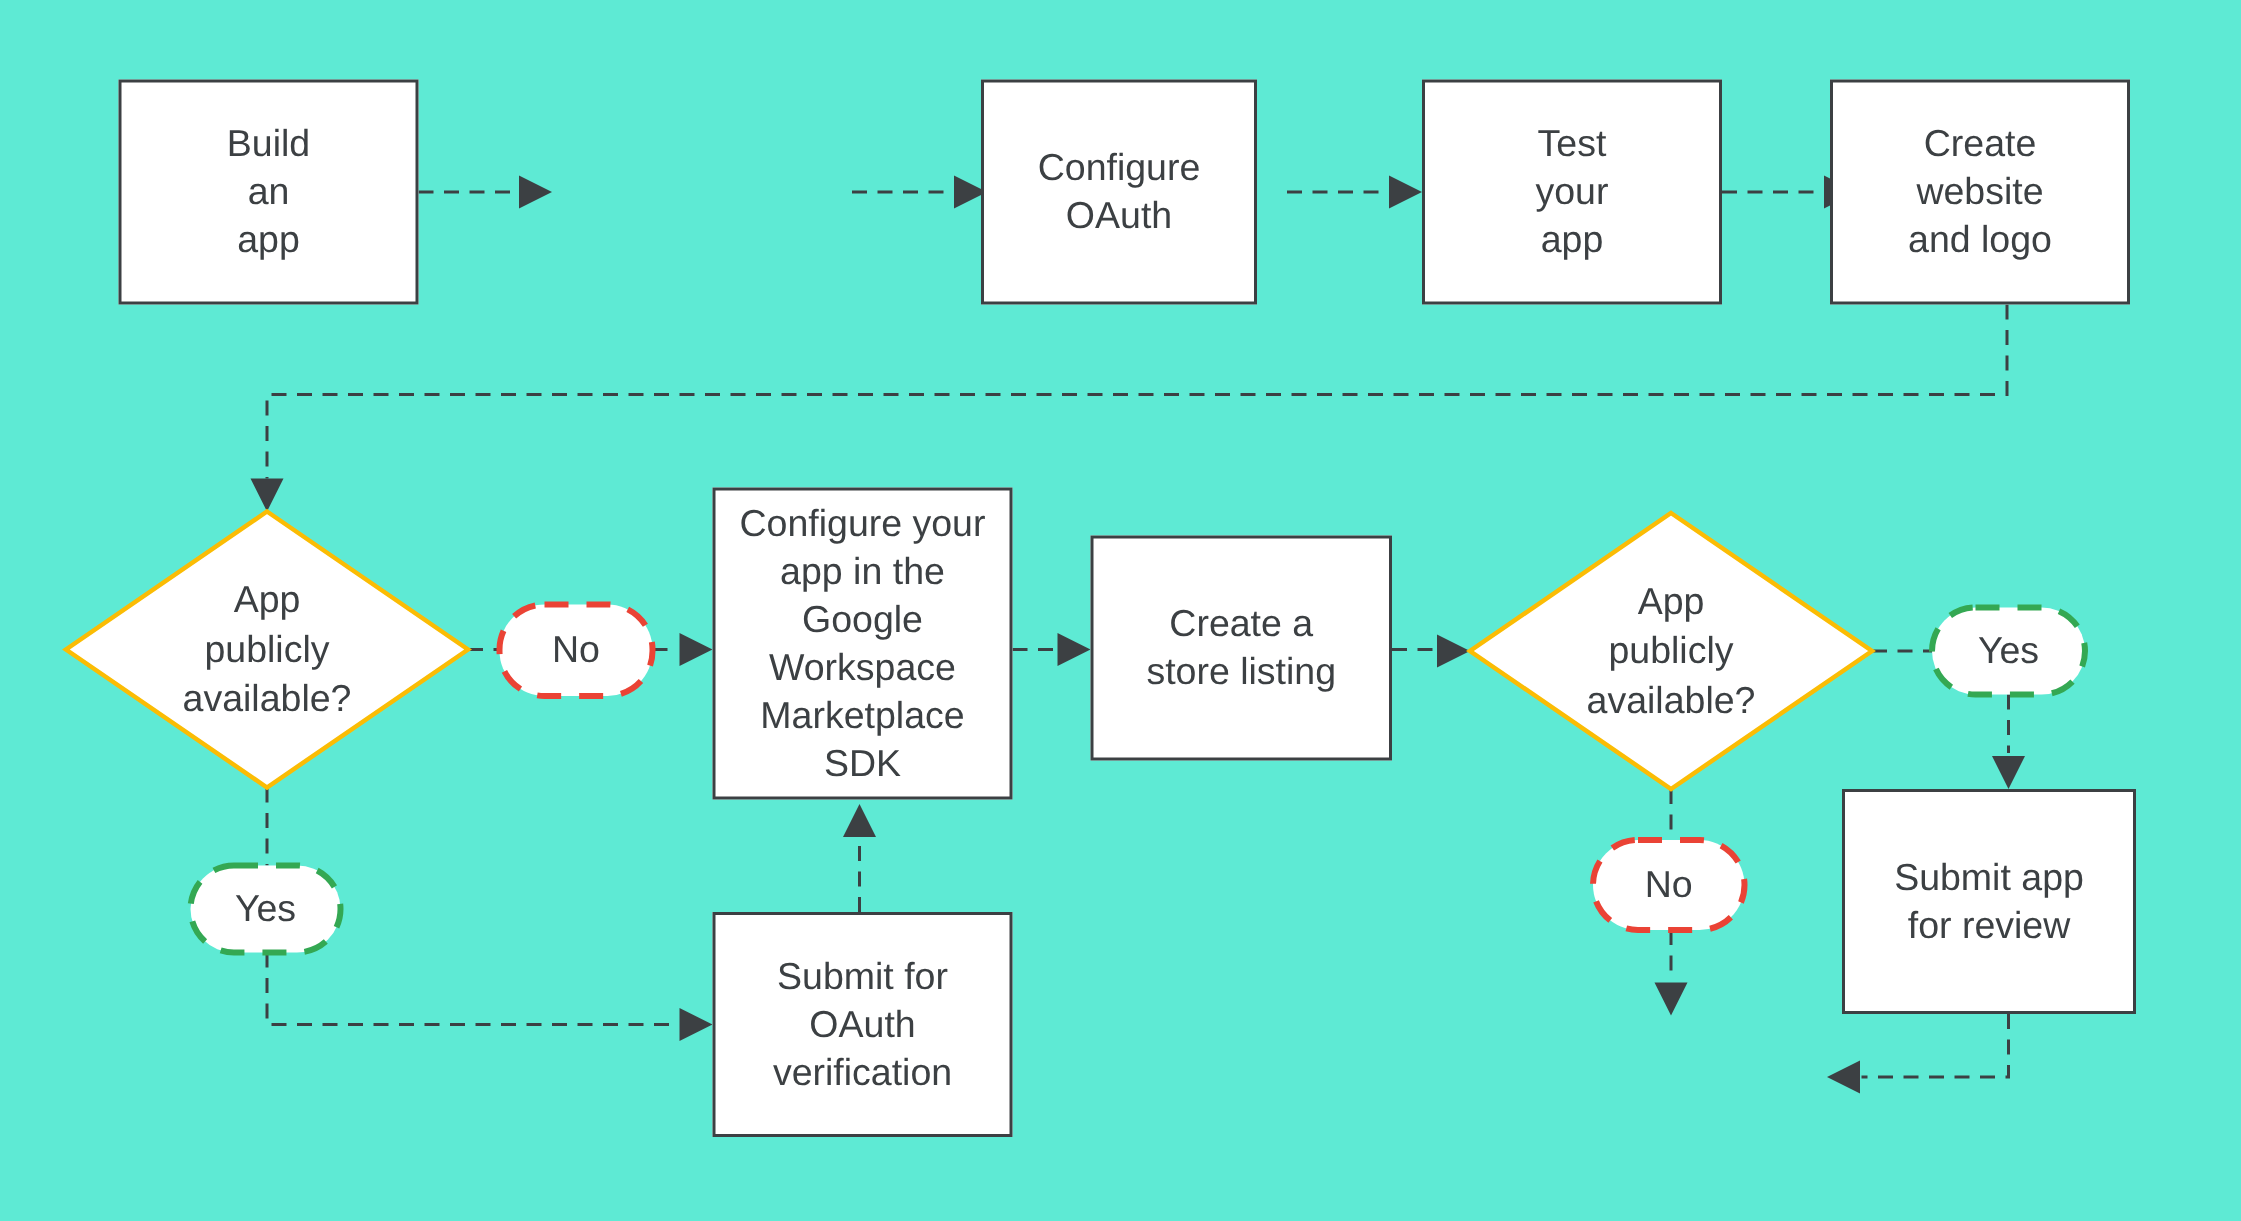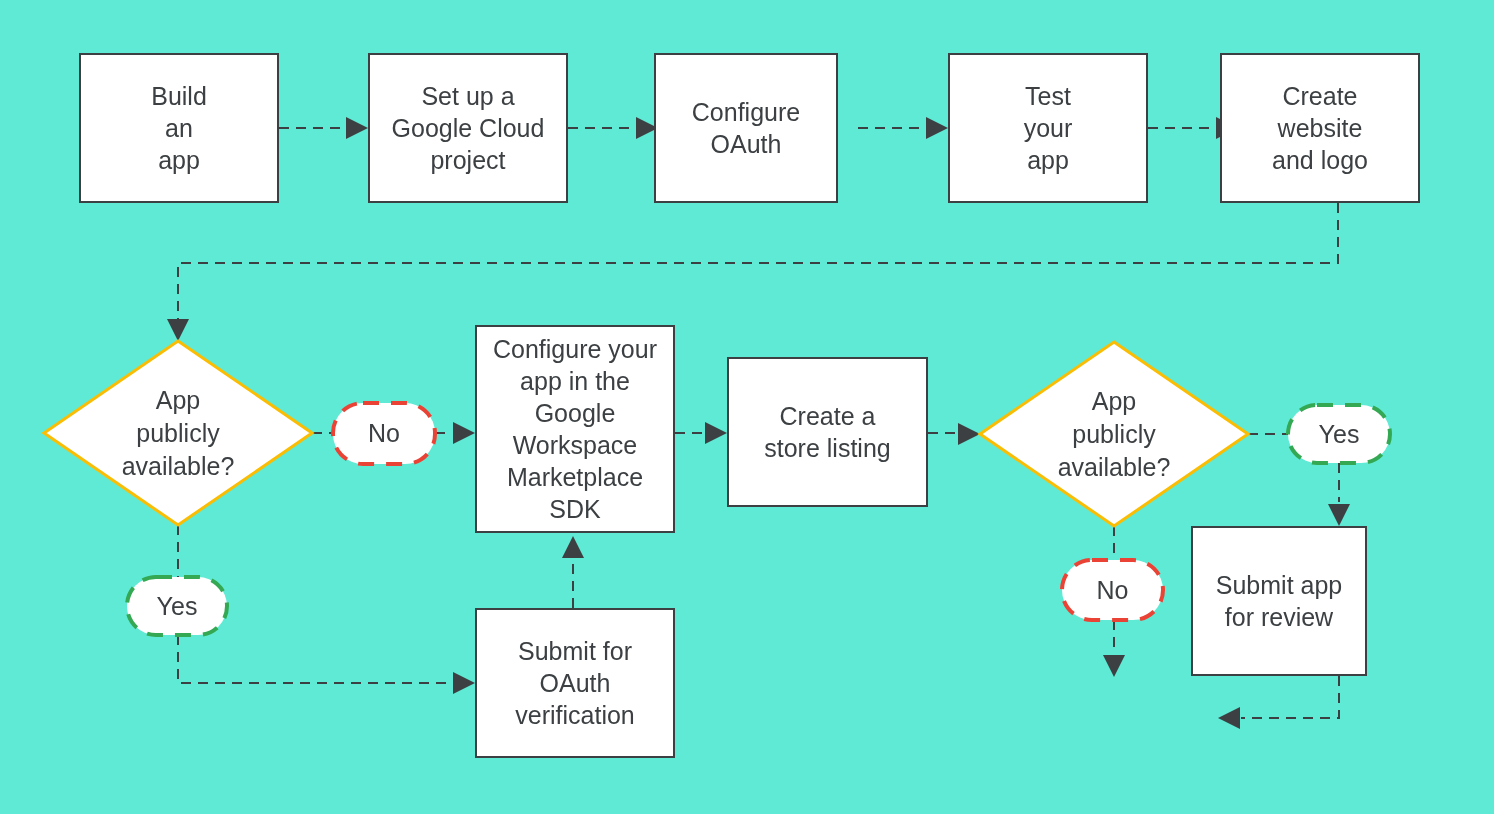--- a/index.html
+++ b/index.html
@@ -73,43 +73,40 @@
 
     <rect class="oval no" x="333" y="403" width="102" height="61" rx="30"></rect>
     <rect class="oval yes" x="127" y="577" width="100" height="58" rx="29"></rect>
     <rect class="oval yes" x="1288" y="405" width="102" height="58" rx="29"></rect>
     <rect class="oval no" x="1062" y="560" width="101" height="60" rx="30"></rect>
   </svg>
 
   <div class="box" style="left:79px;top:53px;width:200px;height:150px">Build
 an
 app</div>
-  <div class="box" style="left:368px;top:53px;width:200px;height:150px">Set up a
-Google Cloud
-project</div>
   <div class="box" style="left:654px;top:53px;width:184px;height:150px">Configure
 OAuth</div>
   <div class="box" style="left:948px;top:53px;width:200px;height:150px">Test
 your
 app</div>
   <div class="box" style="left:1220px;top:53px;width:200px;height:150px">Create
 website
 and logo</div>
   <div class="box" style="left:475px;top:325px;width:200px;height:208px">Configure your
 app in the
 Google
 Workspace
 Marketplace
 SDK</div>
   <div class="box" style="left:727px;top:357px;width:201px;height:150px">Create a
 store listing</div>
   <div class="box" style="left:475px;top:608px;width:200px;height:150px">Submit for
 OAuth
 verification</div>
-  <div class="box" style="left:1191px;top:526px;width:176px;height:150px">Submit app
+  <div class="box" style="left:1228px;top:526px;width:196px;height:150px">Submit app
 for review</div>
 
   <div class="label" style="left:78px;top:383px;width:200px;height:100px">App
 publicly
 available?</div>
   <div class="label" style="left:1014px;top:384px;width:200px;height:100px">App
 publicly
 available?</div>
 
   <div class="label" style="left:333px;top:403px;width:102px;height:61px">No</div>

